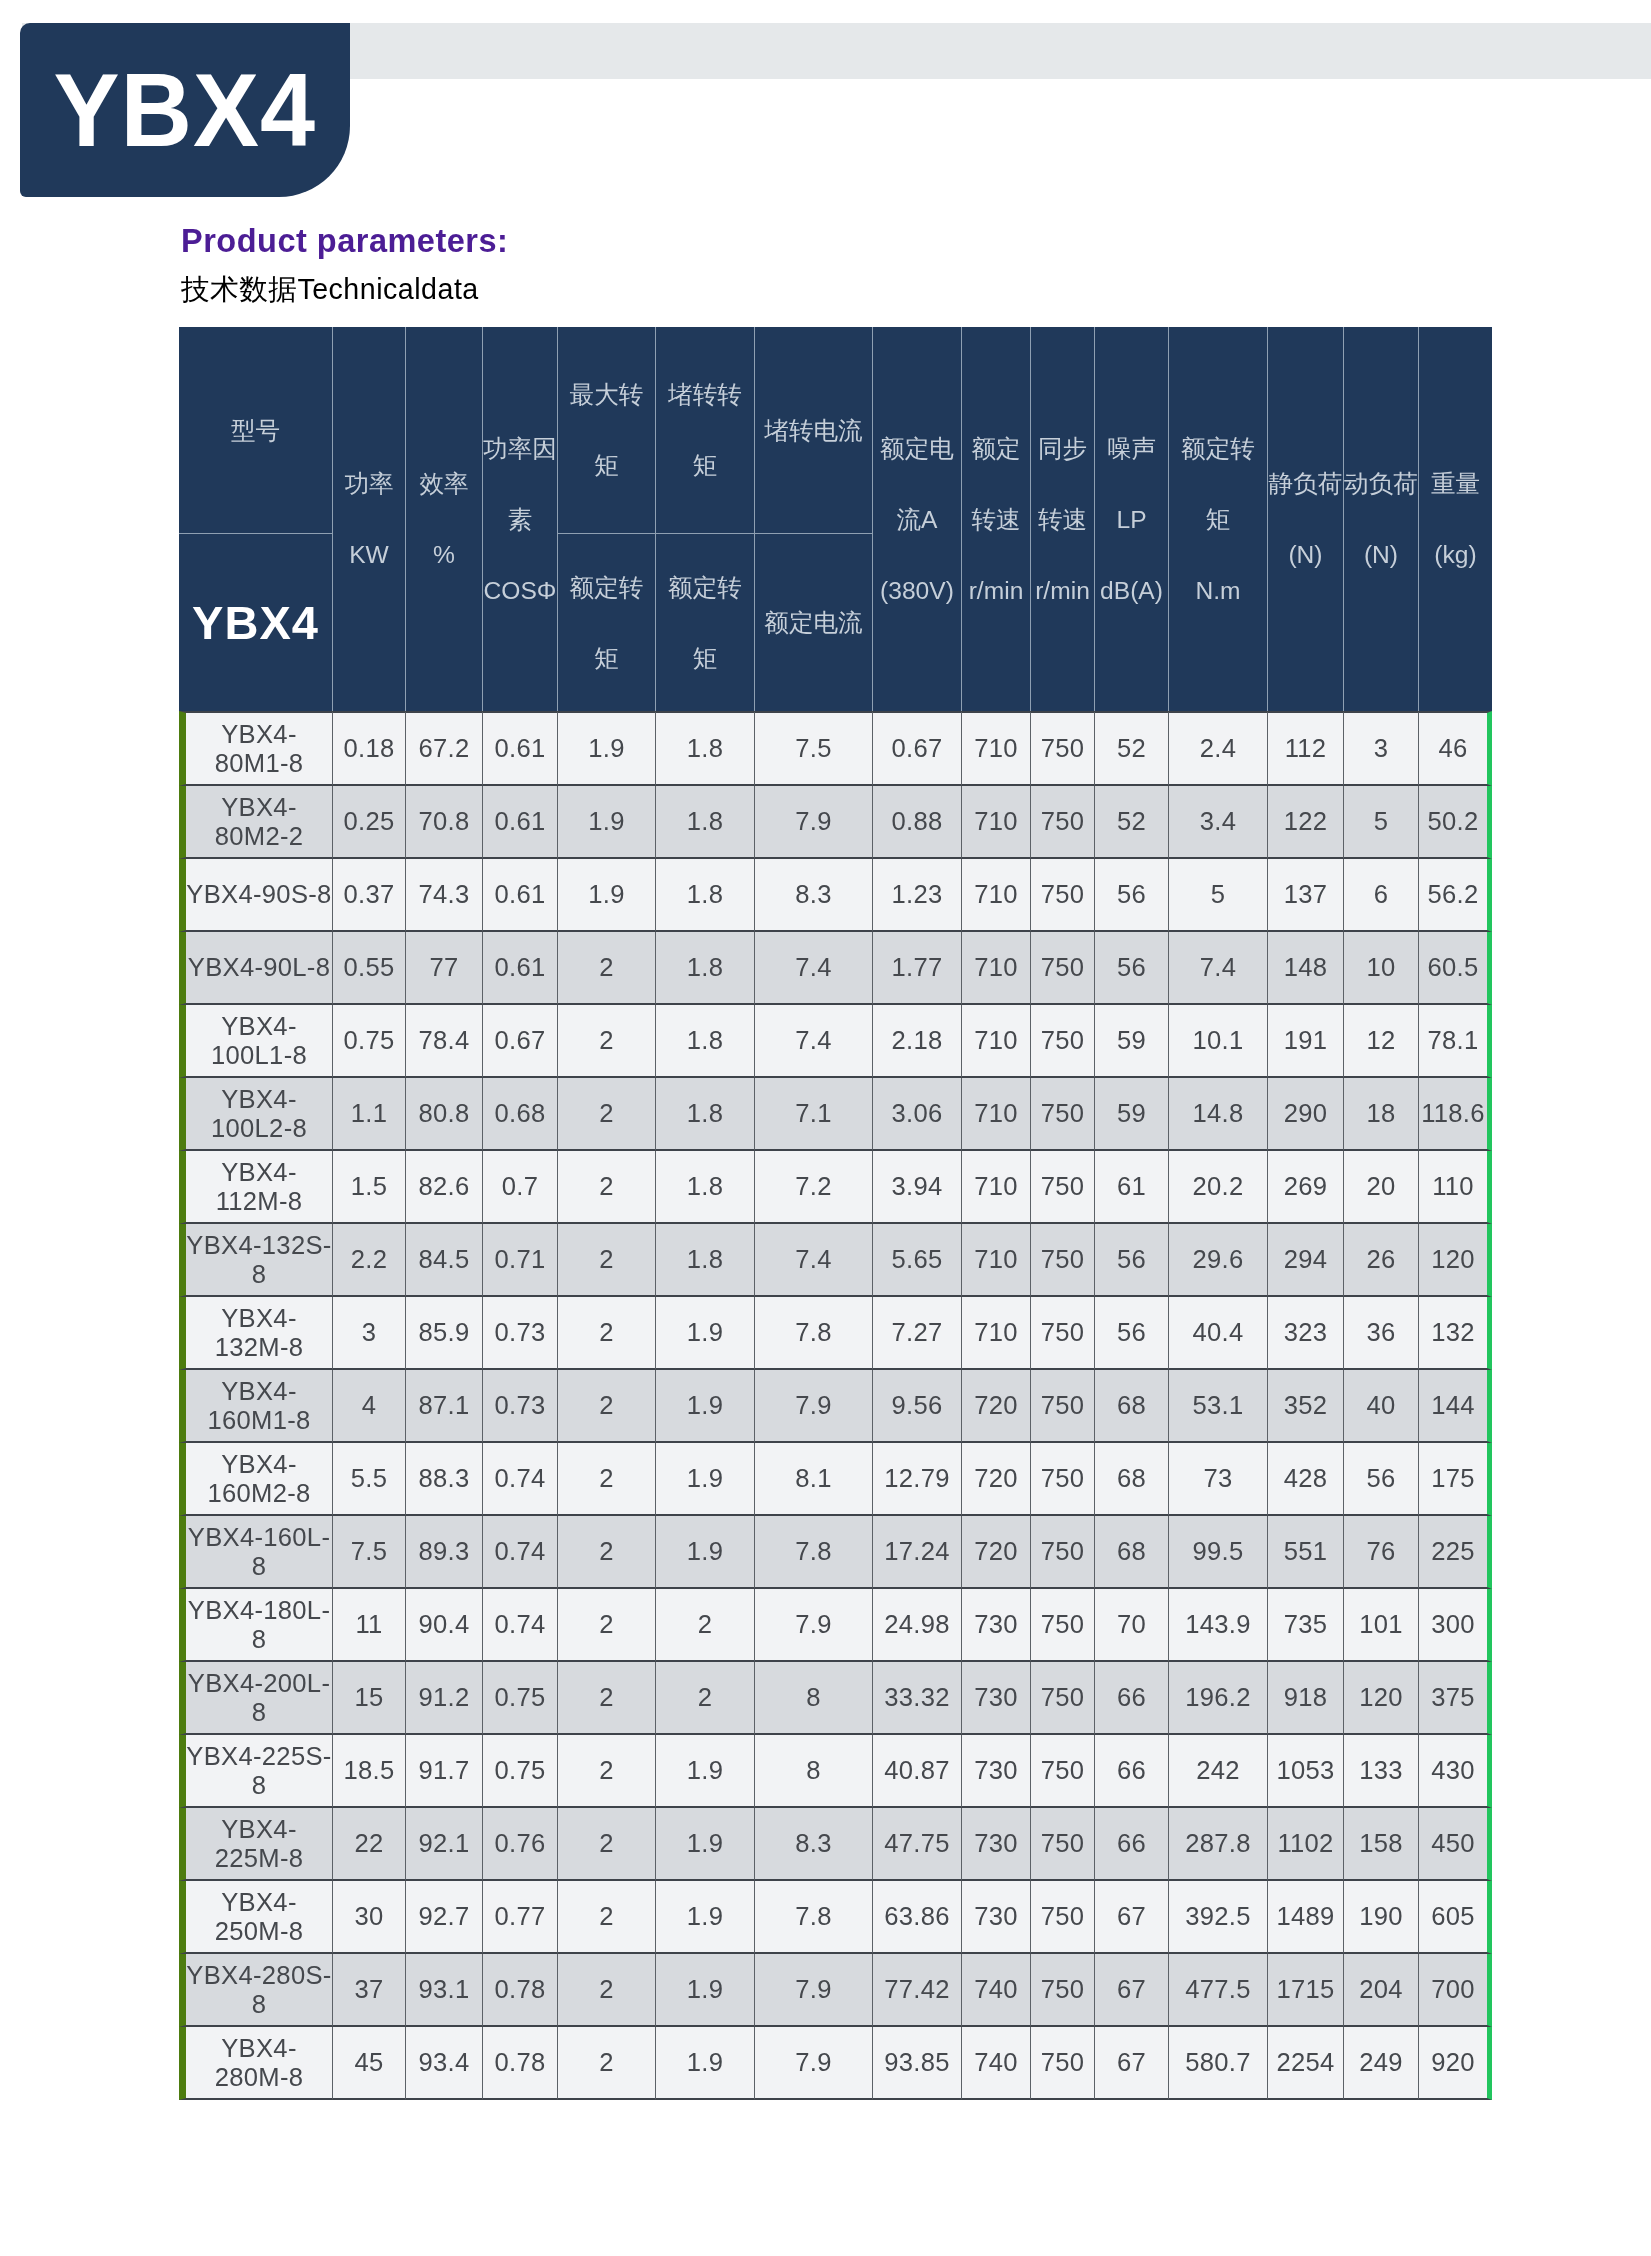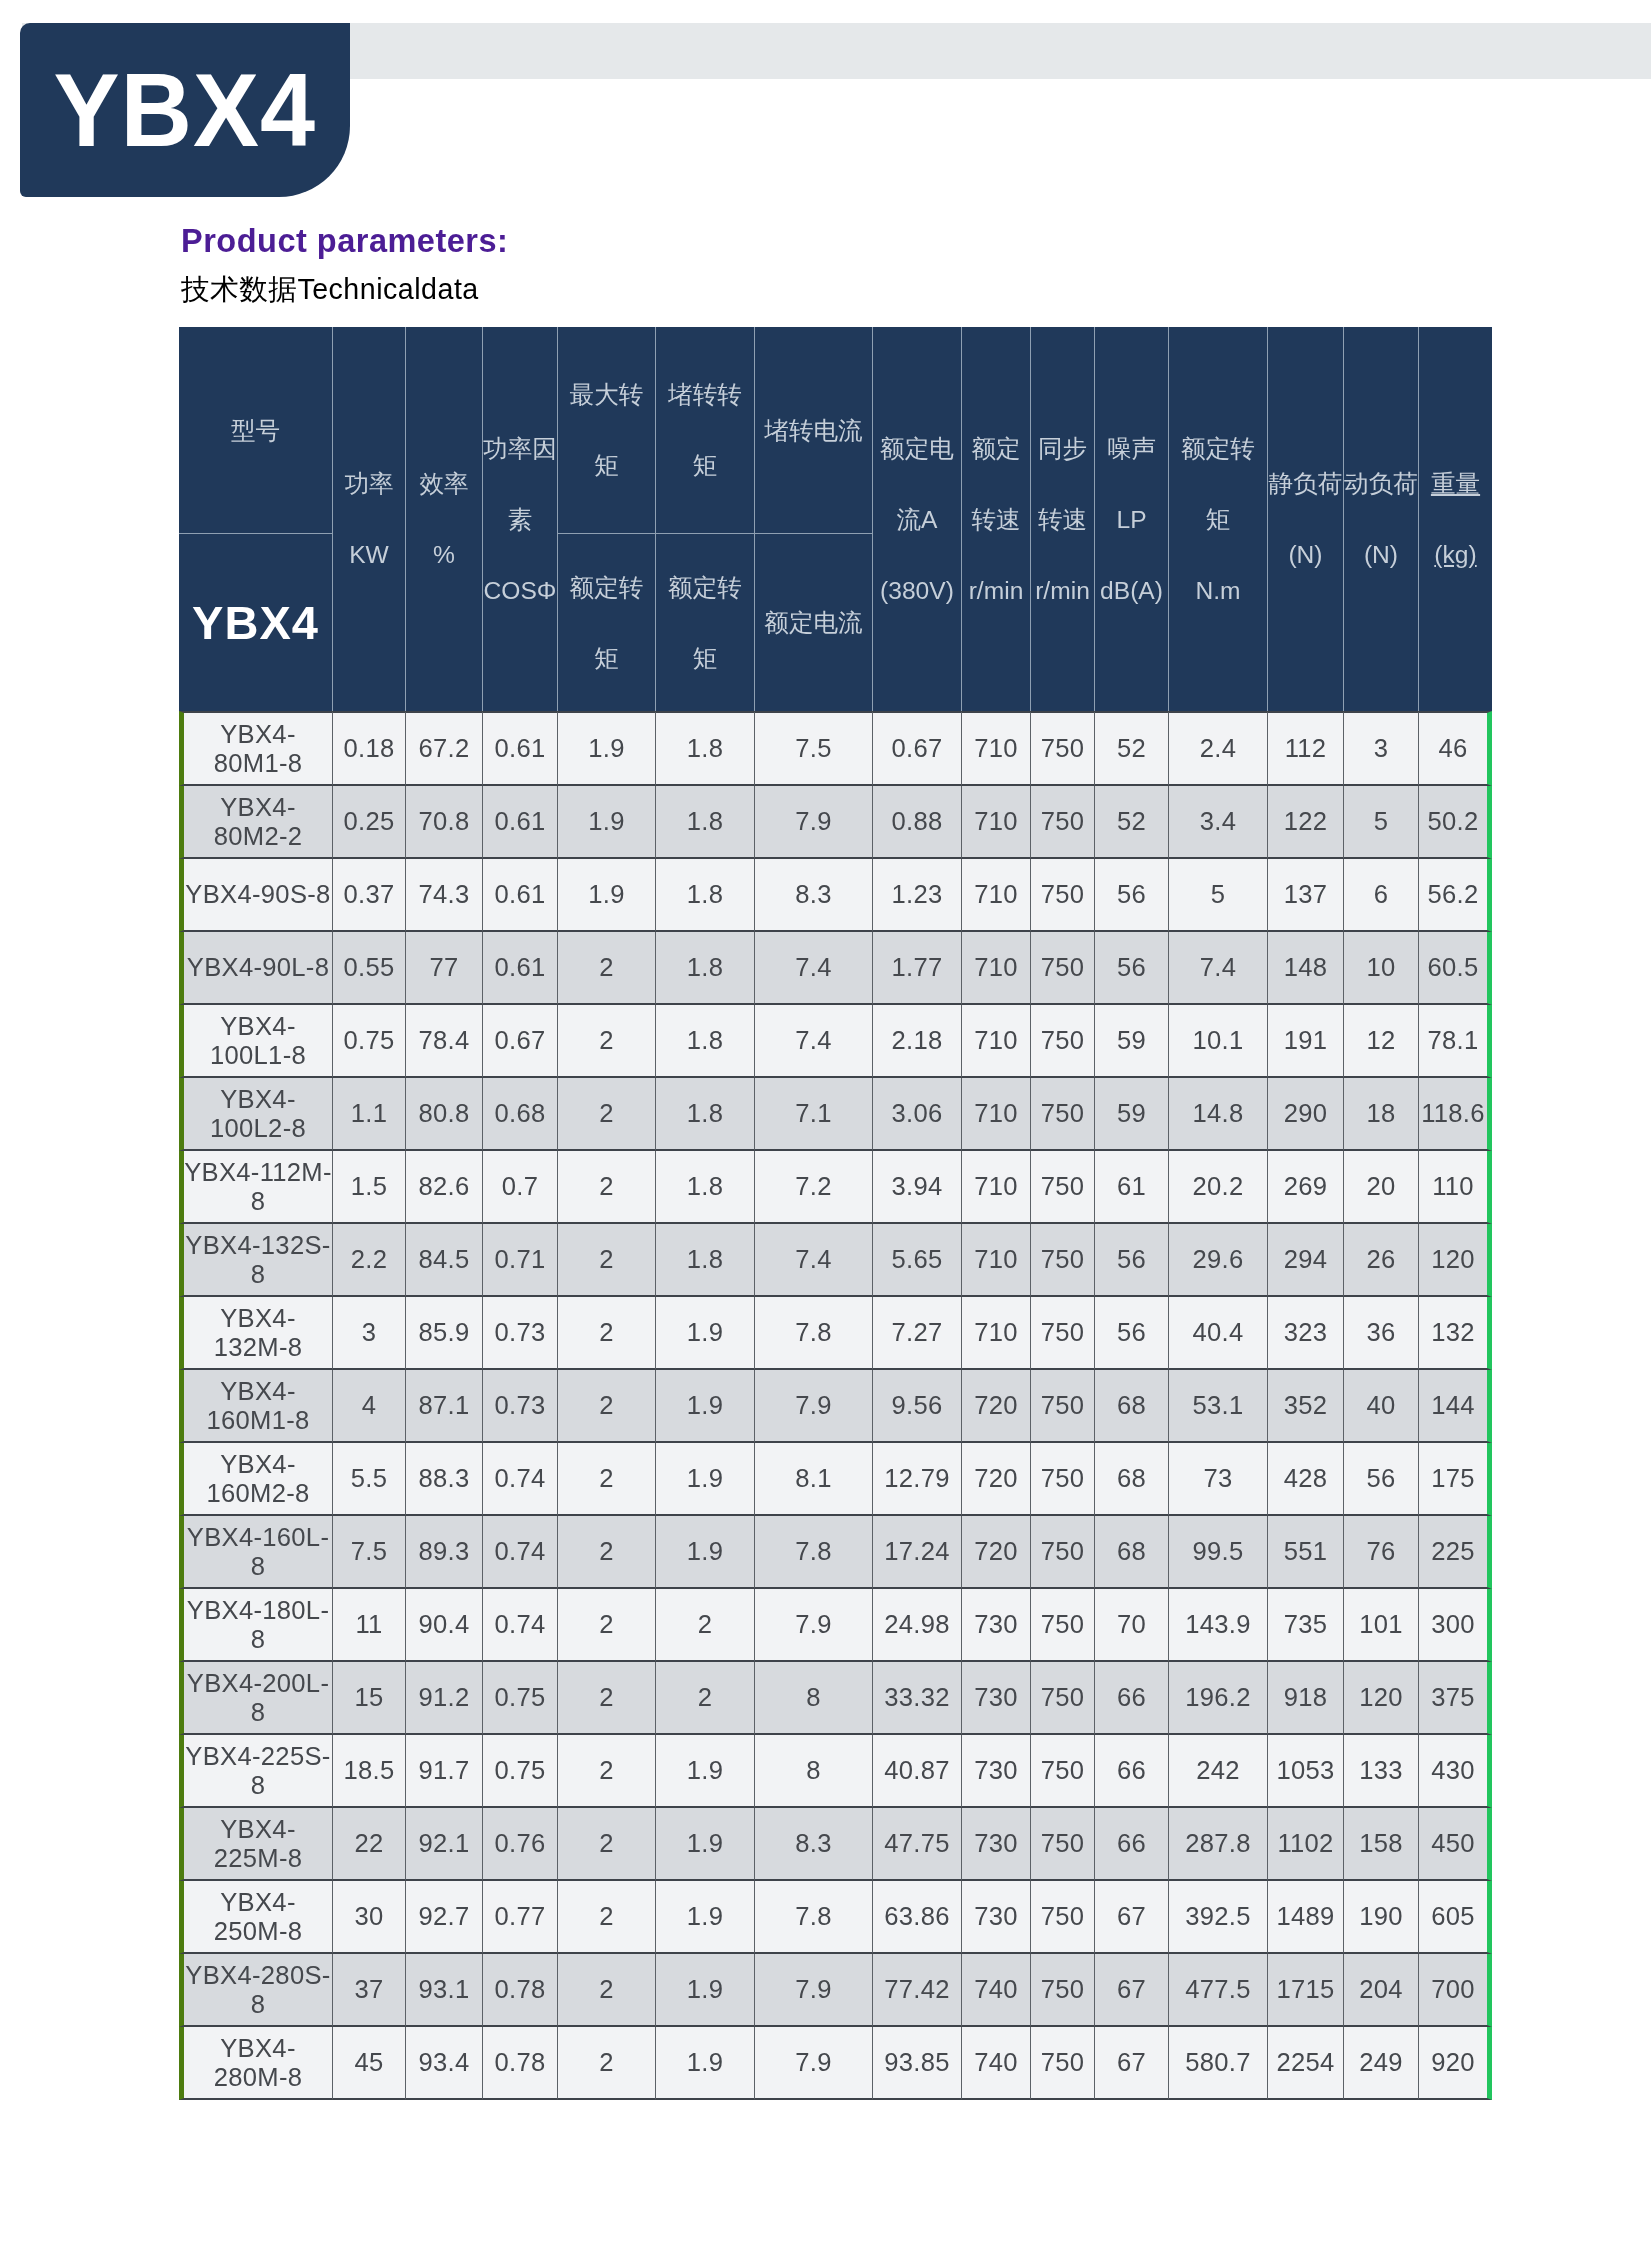--- a/index.html
+++ b/index.html
@@ -36,33 +36,33 @@
   table.spec{
     position:absolute;left:179px;top:327px;
     border-collapse:separate;border-spacing:0;table-layout:fixed;
     width:1310px;
   }
   thead th{
     background:#20395a;color:#c6cfd9;font-weight:normal;
     font-size:24.6px;text-align:center;vertical-align:middle;
     border-right:1px solid #8fa0b2;padding:0;margin-top:36px;
   }
-  thead th.last{border-right:none;text-decoration:underline;}
+  thead th.last{border-right:none;}
   thead th.split-top{border-bottom:1px solid #8fa0b2;}
   thead tr.hrow-a{height:207px;}
   thead tr.hrow-b{height:177px;}
   thead th .ln{line-height:71px;}
   thead th.series-cell{color:#ffffff;font-weight:bold;font-size:47px;letter-spacing:1px;}
   tbody td{
     text-align:center;vertical-align:middle;
     font-size:25.6px;color:#45484d;letter-spacing:0.3px;
     border-right:1px solid #5c6167;border-bottom:2px solid #3e434a;
     padding:0;height:71px;
   }
-  tbody td:first-child{border-left:5px solid #4d7c0f;margin-left:28px;}
+  tbody td:first-child{border-left:7px solid #4d7c0f;margin-left:28px;}
   tbody td:last-child{border-right:5px solid #22c55e;}
   tbody tr:first-child td{border-top:2px solid #3e434a;}
   tbody tr:nth-child(odd) td{background:#f2f3f5;}
   tbody tr:nth-child(even) td{background:#d7dade;}
 </style>
 </head>
 <body>
 
 <div class="top-bar"></div>
 

